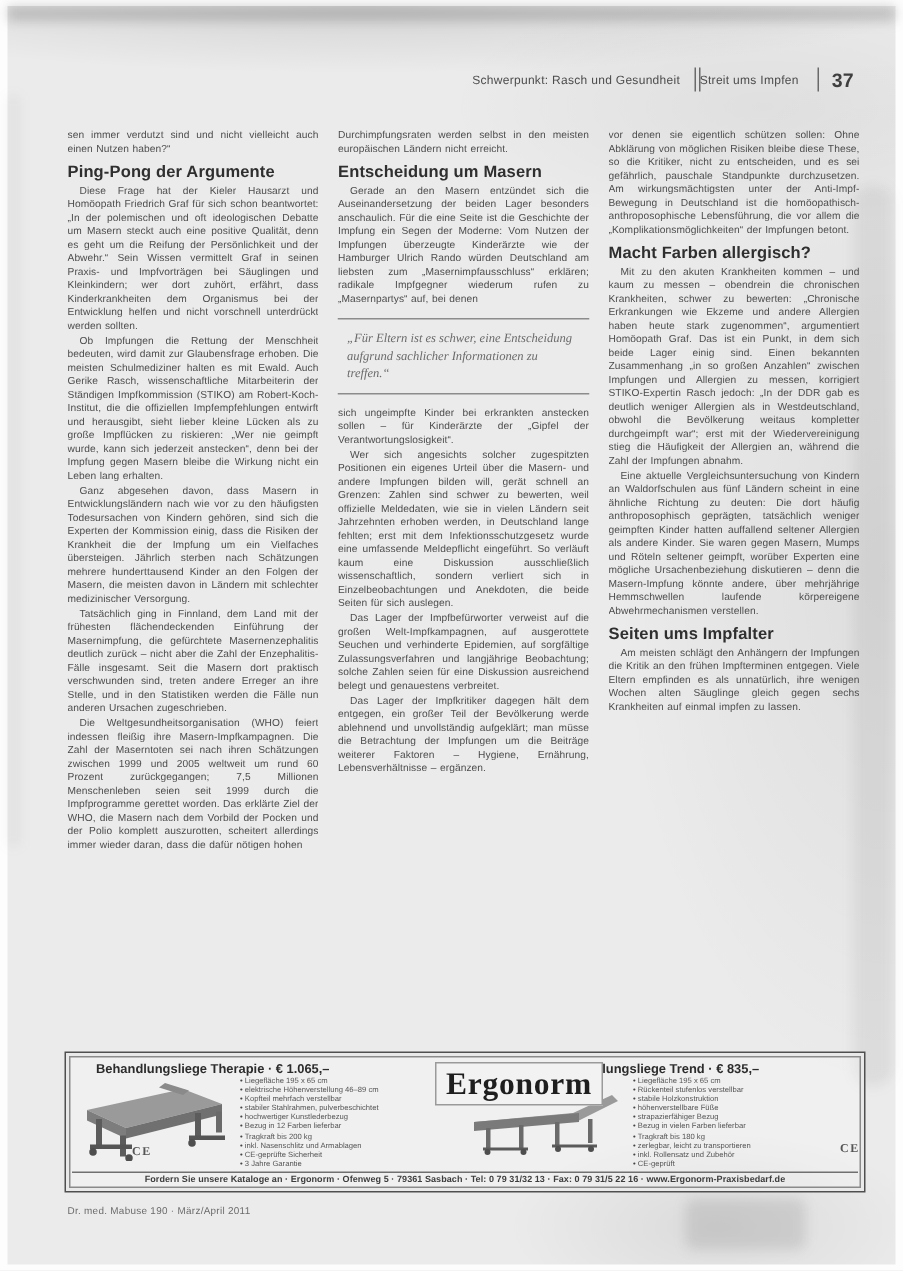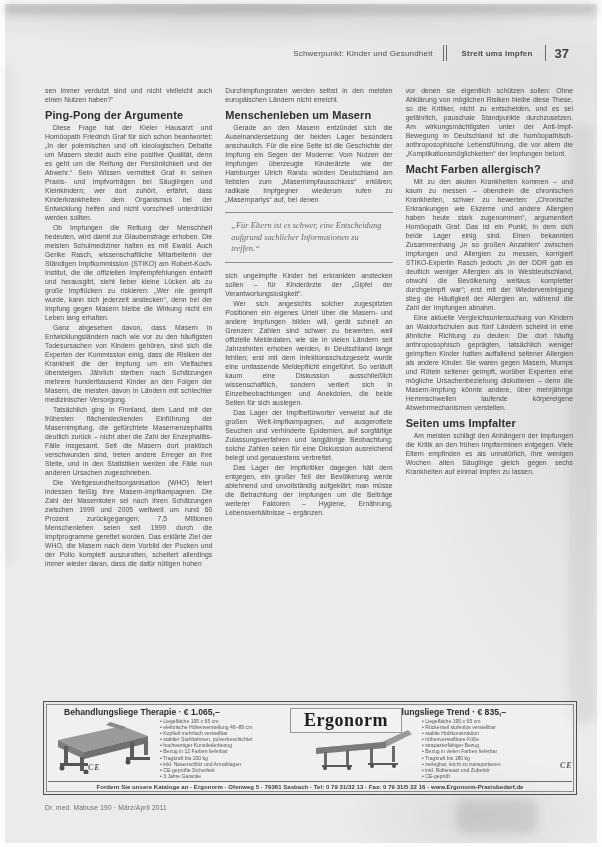--- a/index.html
+++ b/index.html
@@ -26,21 +26,21 @@
   .art-left{left:0;top:60px;width:8px;height:500px;background:rgba(120,120,120,.08);}
 
   
   .header{
     position:absolute;left:40px;right:28px;top:38px;height:22px;
     display:flex;align-items:center;justify-content:flex-end;
     color:#4c4c4c;filter:blur(.3px);
   }
   .header .section{font-size:8px;letter-spacing:.2px;}
   .header .sep2{width:1px;height:16px;background:#6a6a6a;margin:0 2px 0 10px;box-shadow:3px 0 0 #6a6a6a;}
-  .header .article{font-size:8px;margin-left:16px;letter-spacing:.2px;font-weight:bold;}
+  .header .article{font-size:8px;margin-left:0;letter-spacing:.2px;}
   .header .sep1{width:1px;height:16px;background:#6a6a6a;margin:0 9px 0 12px;}
   .header .pageno{font-size:13px;font-weight:bold;color:#3f3f3f;}
 
   
   .columns{
     position:absolute;left:40px;top:82px;width:528px;height:610px;
     display:flex;gap:13px;
     filter:blur(.32px);
   }
   .col{flex:1 1 0;overflow:hidden;color:#4d4d4d;}
@@ -75,27 +75,27 @@
   .ad-body{display:flex;margin-top:1px;}
   .ad-img{width:108px;height:56px;flex:0 0 auto;position:relative;}
   .ad-feats{list-style:none;margin:0 0 0 2px;padding:0;flex:1;}
   .ad-feats li{
     font-size:5.1px;line-height:6.1px;color:#555;white-space:nowrap;
     overflow:hidden;text-overflow:clip;
   }
   .ad-feats li::before{content:"• ";color:#444;}
   .brand{
     position:absolute;left:246px;top:6px;width:110px;text-align:center;
-    font-family:"Liberation Serif", serif;font-weight:bold;font-size:18px;
+    font-family:"Liberation Serif", serif;font-weight:bold;font-size:21px;
     color:#1e1e1e;letter-spacing:.5px;background:#f2f2f2;
     border:1px solid #9a9a9a;padding:1px 0;z-index:3;
   }
   .ce{
     position:absolute;font-family:"Liberation Serif", serif;
-    font-size:8px;color:#555;letter-spacing:1px;font-weight:bold;font-style:italic;
+    font-size:8px;color:#555;letter-spacing:1px;font-weight:bold;
   }
   .ce-left{left:38px;bottom:2px;}
   .ce-right{left:248px;bottom:4px;}
   .ad-contact{
     border-top:1px solid #707070;margin-top:1px;padding-top:2px;
     font-size:6px;color:#3d3d3d;text-align:center;white-space:nowrap;overflow:hidden;
     font-weight:bold;letter-spacing:.05px;
   }
 
   
@@ -108,40 +108,40 @@
 <body>
 
 <div class="page">
 
   <div class="artifact art-top"></div>
   <div class="artifact art-right"></div>
   <div class="artifact art-br"></div>
   <div class="artifact art-left"></div>
 
   <div class="header">
-    <span class="section">Schwerpunkt: Kinder und Gesundheit</span>
+    <span class="section">Schwerpunkt: Rasch und Gesundheit</span>
     <span class="sep2"></span>
     <span class="article">Streit ums Impfen</span>
     <span class="sep1"></span>
     <span class="pageno">37</span>
   </div>
 
   <div class="columns">
     <div class="col">
       <p>sen immer verdutzt sind und nicht vielleicht auch einen Nutzen haben?“</p>
       <h3>Ping-Pong der Argumente</h3>
       <p class="indent">Diese Frage hat der Kieler Hausarzt und Homöopath Friedrich Graf für sich schon beantwortet: „In der polemischen und oft ideologischen Debatte um Masern steckt auch eine positive Qualität, denn es geht um die Reifung der Persönlichkeit und der Abwehr.“ Sein Wissen vermittelt Graf in seinen Praxis- und Impfvorträgen bei Säuglingen und Kleinkindern; wer dort zuhört, erfährt, dass Kinderkrankheiten dem Organismus bei der Entwicklung helfen und nicht vorschnell unterdrückt werden sollten.</p>
       <p class="indent">Ob Impfungen die Rettung der Menschheit bedeuten, wird damit zur Glaubensfrage erhoben. Die meisten Schulmediziner halten es mit Ewald. Auch Gerike Rasch, wissenschaftliche Mitarbeiterin der Ständigen Impfkommission (STIKO) am Robert-Koch-Institut, die die offiziellen Impfempfehlungen entwirft und herausgibt, sieht lieber kleine Lücken als zu große Impflücken zu riskieren: „Wer nie geimpft wurde, kann sich jederzeit anstecken“, denn bei der Impfung gegen Masern bleibe die Wirkung nicht ein Leben lang erhalten.</p>
       <p class="indent">Ganz abgesehen davon, dass Masern in Entwicklungsländern nach wie vor zu den häufigsten Todesursachen von Kindern gehören, sind sich die Experten der Kommission einig, dass die Risiken der Krankheit die der Impfung um ein Vielfaches übersteigen. Jährlich sterben nach Schätzungen mehrere hunderttausend Kinder an den Folgen der Masern, die meisten davon in Ländern mit schlechter medizinischer Versorgung.</p>
       <p class="indent">Tatsächlich ging in Finnland, dem Land mit der frühesten flächendeckenden Einführung der Masernimpfung, die gefürchtete Masernenzephalitis deutlich zurück – nicht aber die Zahl der Enzephalitis-Fälle insgesamt. Seit die Masern dort praktisch verschwunden sind, treten andere Erreger an ihre Stelle, und in den Statistiken werden die Fälle nun anderen Ursachen zugeschrieben.</p>
       <p class="indent">Die Weltgesundheitsorganisation (WHO) feiert indessen fleißig ihre Masern-Impfkampagnen. Die Zahl der Maserntoten sei nach ihren Schätzungen zwischen 1999 und 2005 weltweit um rund 60 Prozent zurückgegangen; 7,5 Millionen Menschenleben seien seit 1999 durch die Impfprogramme gerettet worden. Das erklärte Ziel der WHO, die Masern nach dem Vorbild der Pocken und der Polio komplett auszurotten, scheitert allerdings immer wieder daran, dass die dafür nötigen hohen</p>
     </div>
     <div class="col">
       <p>Durchimpfungsraten werden selbst in den meisten europäischen Ländern nicht erreicht.</p>
-      <h3>Menschenleben um Masern</h3>
+      <h3>Entscheidung um Masern</h3>
       <p class="indent">Gerade an den Masern entzündet sich die Auseinandersetzung der beiden Lager besonders anschaulich. Für die eine Seite ist die Geschichte der Impfung ein Segen der Moderne: Vom Nutzen der Impfungen überzeugte Kinderärzte wie der Hamburger Ulrich Rando würden Deutschland am liebsten zum „Masernimpfausschluss“ erklären; radikale Impfgegner wiederum rufen zu „Masernpartys“ auf, bei denen</p>
       <div class="pullquote">„Für Eltern ist es schwer, eine Entscheidung aufgrund sachlicher Informationen zu treffen.“</div>
       <p>sich ungeimpfte Kinder bei erkrankten anstecken sollen – für Kinderärzte der „Gipfel der Verantwortungslosigkeit“.</p>
       <p class="indent">Wer sich angesichts solcher zugespitzten Positionen ein eigenes Urteil über die Masern- und andere Impfungen bilden will, gerät schnell an Grenzen: Zahlen sind schwer zu bewerten, weil offizielle Meldedaten, wie sie in vielen Ländern seit Jahrzehnten erhoben werden, in Deutschland lange fehlten; erst mit dem Infektionsschutzgesetz wurde eine umfassende Meldepflicht eingeführt. So verläuft kaum eine Diskussion ausschließlich wissenschaftlich, sondern verliert sich in Einzelbeobachtungen und Anekdoten, die beide Seiten für sich auslegen.</p>
       <p class="indent">Das Lager der Impfbefürworter verweist auf die großen Welt-Impfkampagnen, auf ausgerottete Seuchen und verhinderte Epidemien, auf sorgfältige Zulassungsverfahren und langjährige Beobachtung; solche Zahlen seien für eine Diskussion ausreichend belegt und genauestens verbreitet.</p>
       <p class="indent">Das Lager der Impfkritiker dagegen hält dem entgegen, ein großer Teil der Bevölkerung werde ablehnend und unvollständig aufgeklärt; man müsse die Betrachtung der Impfungen um die Beiträge weiterer Faktoren – Hygiene, Ernährung, Lebensverhältnisse – ergänzen.</p>
     </div>
     <div class="col">
       <p>vor denen sie eigentlich schützen sollen: Ohne Abklärung von möglichen Risiken bleibe diese These, so die Kritiker, nicht zu entscheiden, und es sei gefährlich, pauschale Standpunkte durchzusetzen. Am wirkungsmächtigsten unter der Anti-Impf-Bewegung in Deutschland ist die homöopathisch-anthroposophische Lebensführung, die vor allem die „Komplikationsmöglichkeiten“ der Impfungen betont.</p>
       <h3>Macht Farben allergisch?</h3>

